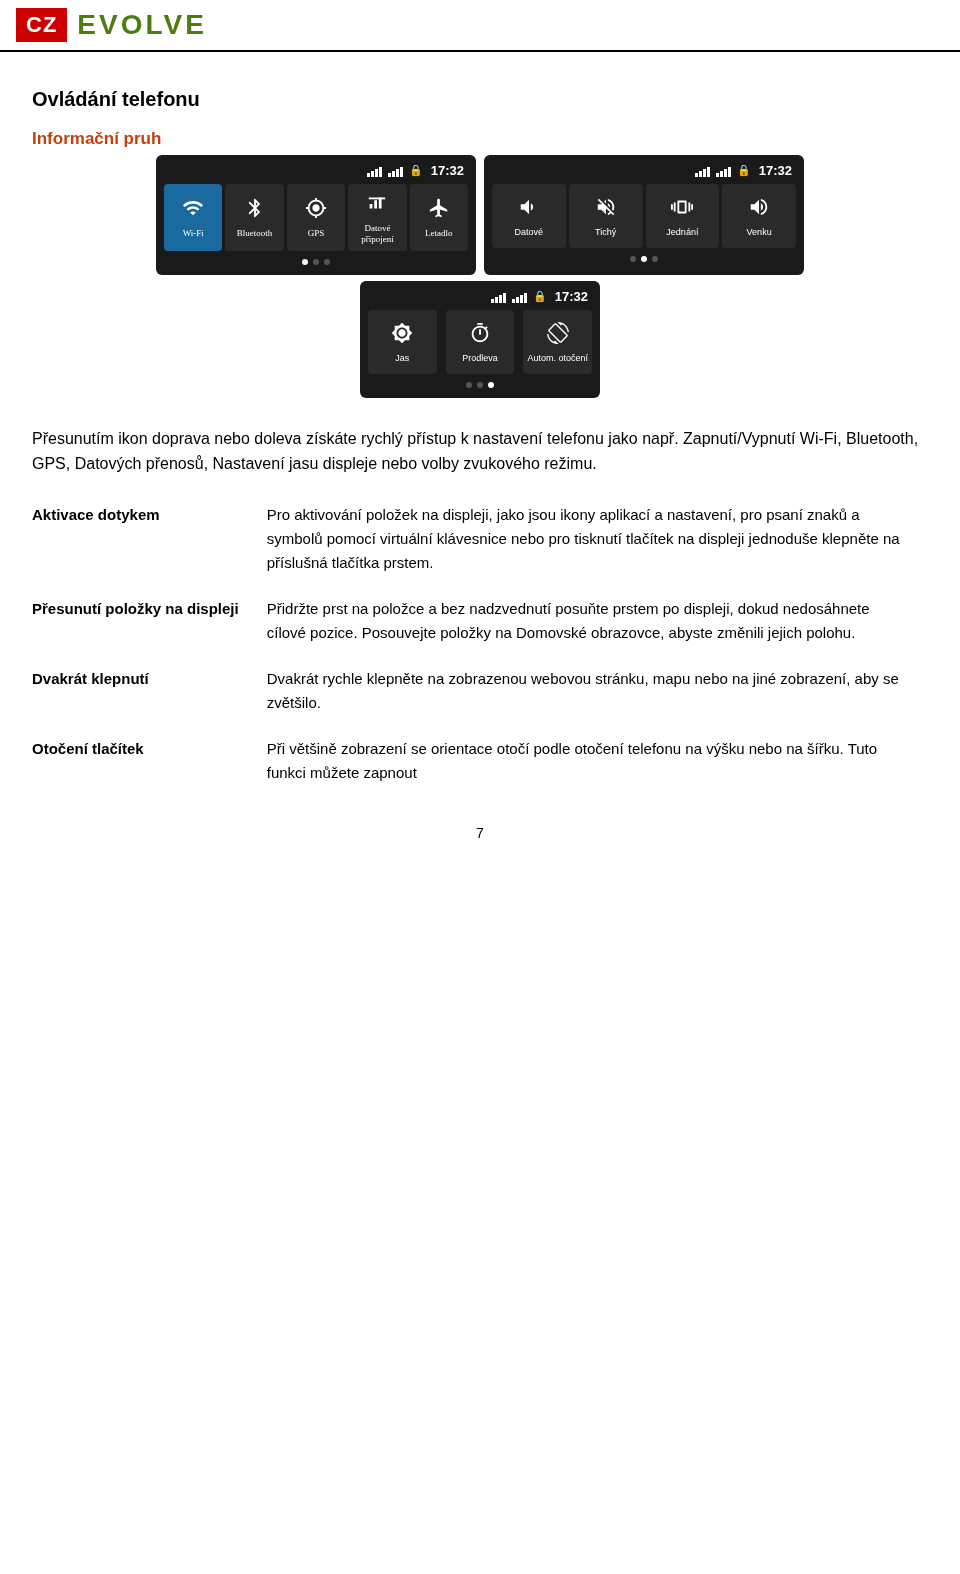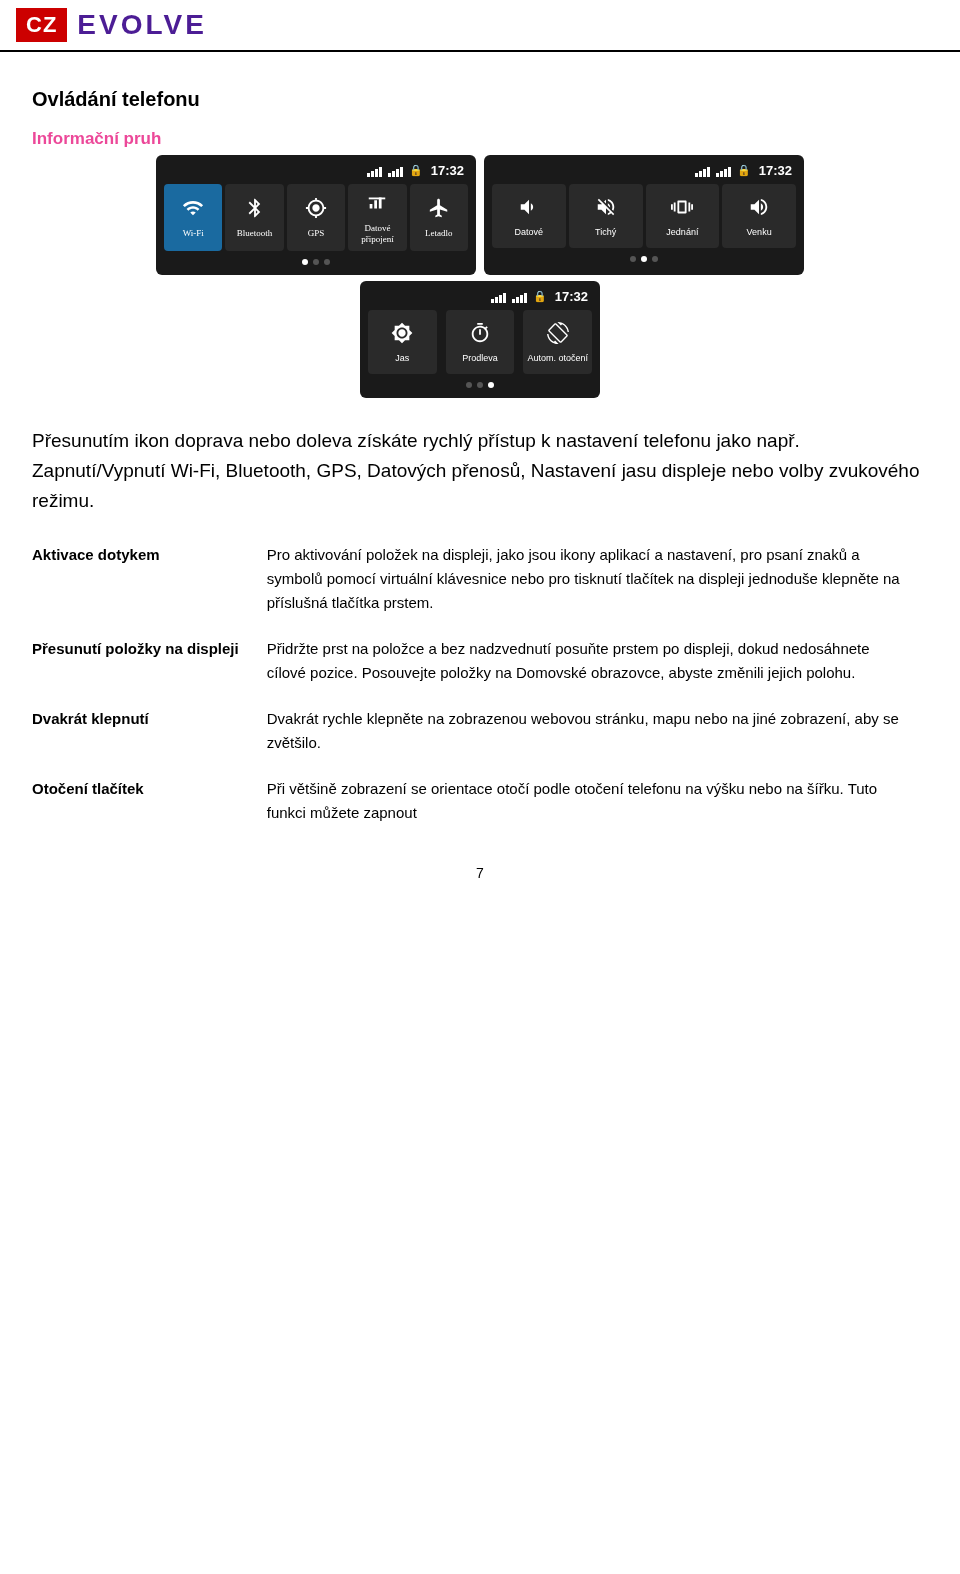--- a/index.html
+++ b/index.html
@@ -26,41 +26,41 @@
       font-weight: bold;
       font-size: 22px;
       padding: 4px 10px;
       margin-right: 10px;
       letter-spacing: 1px;
     }
     .header-evolve {
       font-size: 28px;
       font-weight: 900;
       letter-spacing: 3px;
-      color: #4c1d95;
+      color: #4d7c0f;
       text-transform: uppercase;
     }
 
     
     .content {
       padding: 36px 32px;
     }
 
     .page-title {
       font-size: 20px;
       font-weight: bold;
       margin-bottom: 18px;
       color: #000;
     }
 
     .section-title {
       font-size: 17px;
       font-weight: bold;
       margin-bottom: 6px;
-      color: #ec4899;
+      color: #c2410c;
     }
 
     .section-text {
       font-size: 15px;
       line-height: 1.6;
       color: #000;
       margin-bottom: 16px;
     }
 
     
@@ -173,21 +173,21 @@
       height: 6px;
       border-radius: 50%;
       background: #555;
     }
     .dot.active {
       background: #fff;
     }
 
     
     .section-text-after {
-      font-size: 19px;
+      font-size: 16px;
       line-height: 1.6;
       color: #000;
       margin-bottom: 20px;
       margin-top: 28px;
     }
 
     
     .feature-table {
       width: 100%;
       margin-top: 16px;

